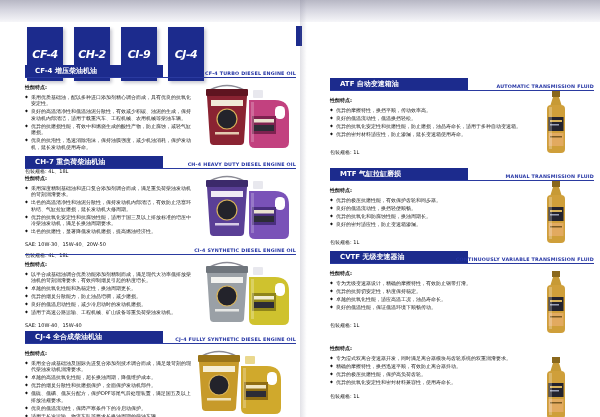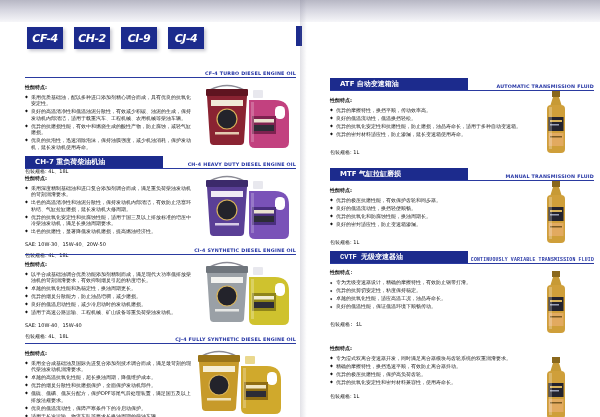--- a/index.html
+++ b/index.html
@@ -9,21 +9,21 @@
            background:linear-gradient(180deg,#b7b7c4 0%,#d6d6e0 45%,#f6f6f9 100%);}
   .gutter{position:absolute;left:300px;top:0;width:9px;height:417px;
           background:linear-gradient(90deg,rgba(110,110,135,0.20),rgba(255,255,255,0) 75%);}
   .page{position:absolute;top:0;height:417px;}
   .page-left{left:0;width:302px;}
   .page-right{left:302px;width:298px;}
 
   .tabs{position:absolute;top:27px;display:flex;gap:11px;}
   .page-left .tabs{left:27px;}
   .page-right .tabs{left:28px;}
-  .tab{height:22px;min-width:28px;padding:0 4px;background:#1c2b8d;color:#fff;
+  .tab{height:22px;min-width:28px;padding:16px 4px;background:#1c2b8d;color:#fff;
        font-weight:bold;font-style:italic;font-size:11px;letter-spacing:-0.5px;
        display:flex;align-items:center;justify-content:center;
        box-shadow:2px 2px 3px rgba(40,40,70,0.25);}
   .edge-tab{position:absolute;top:26px;right:0;width:6px;height:20px;background:#1c2b8d;}
 
   .section{position:absolute;}
   .page-left .section{left:25px;width:271px;}
   .page-right .section{left:28px;width:264px;margin-top:11px;}
 
   .sec-head{position:relative;height:12px;border-bottom:1px solid #2a3aa0;}
@@ -57,20 +57,21 @@
     <div class="tabs">
       <div class="tab">CF-4</div>
       <div class="tab">CH-2</div>
       <div class="tab">CI-9</div>
       <div class="tab">CJ-4</div>
     </div>
     <div class="edge-tab"></div>
 
     <div class="section" style="top:65px;">
       <div class="sec-head">
+        <div class="sec-bar">CF-4 增压柴油机油</div>
         <div class="sec-en">CF-4 TURBO DIESEL ENGINE OIL</div>
       </div>
       <div class="sec-body">
         <div class="feat-label">性能特点:</div>
         <div class="bullet">采用优质基础油，配以多种进口添加剂精心调合而成，具有优良的抗氧化安定性。</div>
         <div class="bullet">良好的高温清净性和低温油泥分散性，有效减少积碳、油泥的生成，保持发动机内部清洁，适用于载重汽车、工程机械、农用机械等柴油车辆。</div>
         <div class="bullet">优异的抗磨损性能，有效中和燃烧生成的酸性产物，防止腐蚀，减轻气缸磨损。</div>
         <div class="bullet">优良的抗泡性，迅速消除泡沫，保持油膜强度，减少机油消耗，保护发动机，延长发动机使用寿命。</div>
         <div class="sae">SAE: 10W-30、15W-40、20W-50</div>
         <div class="pack">包装规格: 4L、18L</div>
@@ -161,20 +162,21 @@
           <rect x="6" y="26" width="24" height="18" fill="#8f851a"></rect>
           <rect x="8" y="29" width="20" height="3.5" fill="#f2eed2"></rect>
           <rect x="8" y="35" width="20" height="6" fill="#2c2c36"></rect>
           <rect x="5" y="12" width="3" height="40" fill="#ffffff" opacity="0.25"></rect>
         </svg>
       </div>
     </div>
 
     <div class="section" style="top:331px;">
       <div class="sec-head">
+        <div class="sec-bar">CJ-4 全合成柴油机油</div>
         <div class="sec-en">CJ-4 FULLY SYNTHETIC DIESEL ENGINE OIL</div>
       </div>
       <div class="sec-body">
         <div class="feat-label">性能特点:</div>
         <div class="bullet">采用全合成基础油及国际先进复合添加剂技术调合而成，满足最苛刻的现代柴油发动机润滑要求。</div>
         <div class="bullet">卓越的高温抗氧化性能，超长换油周期，降低维护成本。</div>
         <div class="bullet">优异的烟炱分散性和抗磨损保护，全面保护发动机部件。</div>
         <div class="bullet">低硫、低磷、低灰分配方，保护DPF等尾气后处理装置，满足国五及以上排放法规要求。</div>
         <div class="bullet">优良的低温流动性，保障严寒条件下的冷启动保护。</div>
         <div class="bullet">适用于长途运输、物流车队等要求长换油周期的柴油车辆。</div>
@@ -249,21 +251,21 @@
         <rect x="3" y="14" width="18" height="48" rx="4" fill="#cf9f3a"></rect>
         <rect x="4.5" y="26" width="15" height="14" fill="#23232e"></rect>
         <rect x="6" y="29" width="12" height="2" fill="#d8b35a"></rect>
         <rect x="6" y="33" width="9" height="1.5" fill="#9aa0b4"></rect>
         <rect x="4.5" y="42" width="15" height="13" fill="#e2aa60"></rect>
         <rect x="6" y="45" width="12" height="1.5" fill="#7a5a22"></rect>
         <rect x="5" y="16" width="3" height="42" fill="#ffffff" opacity="0.25"></rect>
       </svg>
     </div>
 
-    <div class="section" style="top:240px;font-family:Liberation Mono, monospace;">
+    <div class="section" style="top:240px;">
       <div class="sec-head">
         <div class="sec-bar">CVTF 无级变速器油</div>
         <div class="sec-en">CONTINUOUSLY VARIABLE TRANSMISSION FLUID</div>
       </div>
       <div class="sec-body">
         <div class="feat-label">性能特点:</div>
         <div class="bullet">专为无级变速器设计，精确的摩擦特性，有效防止钢带打滑。</div>
         <div class="bullet">优异的抗剪切安定性，粘度保持稳定。</div>
         <div class="bullet">卓越的抗氧化性能，适应高温工况，油品寿命长。</div>
         <div class="bullet">良好的低温性能，保证低温环境下顺畅传动。</div>

